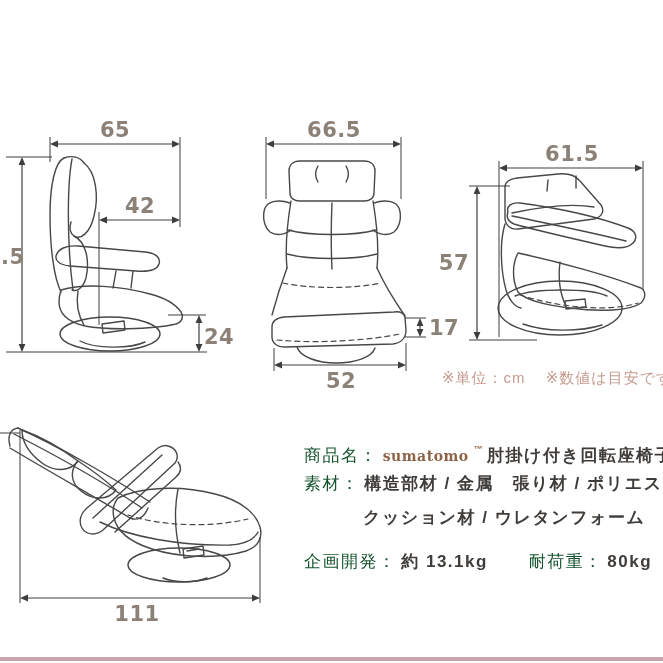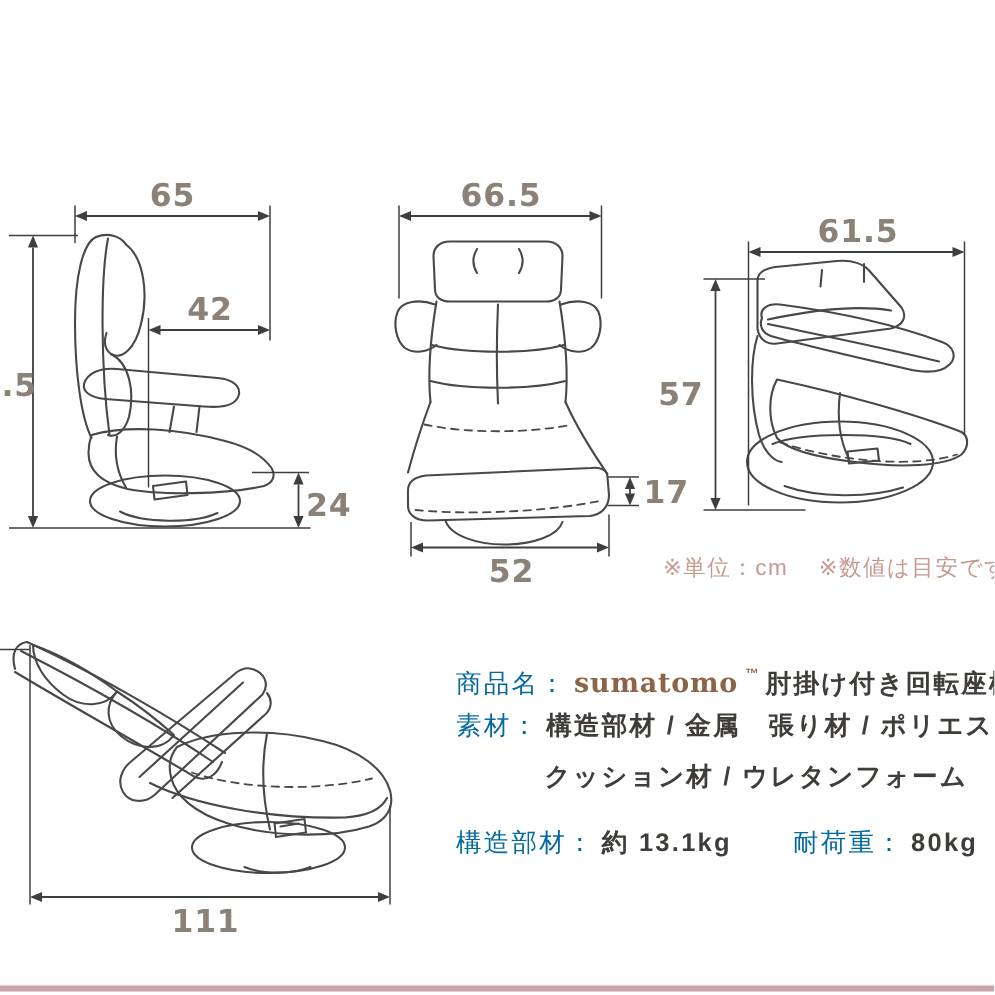--- a/index.html
+++ b/index.html
@@ -18,25 +18,25 @@
     fill:#8b8177; letter-spacing:0.5px;
   }
   .note {
     position:absolute; left:442px; top:369px; white-space:nowrap;
     font-size:15px; color:#c69a90; letter-spacing:1px; font-weight:400;
   }
   .note .gap { margin-left:15px; }
   .specs { position:absolute; left:304px; top:437px; width:600px; height:180px; font-size:17px; }
   .spec-line { position:absolute; left:0; white-space:nowrap; line-height:24px; }
   .sl1 { top:0; } .sl2 { top:35px; } .sl3 { top:69px; padding-left:59px; } .sl4 { top:113px; } .sl5 { top:148px; }
-  .lab { color:#0369a1; letter-spacing:1.5px; }
+  .lab { color:#14532d; letter-spacing:1.5px; }
   .val { color:#3f3c39; font-weight:600; letter-spacing:1.5px; }
   .brand {
     font-family:"DejaVu Serif","Liberation Serif",serif;
-    color:#8d6448; font-size:18px; font-weight:600; letter-spacing:0.5px;
+    color:#8d6448; font-size:14px; font-weight:600; letter-spacing:0.5px;
   }
   .tm { color:#8d6448; font-size:9px; vertical-align:9px; font-weight:700; }
   .g36 { margin-left:36px; } .g30 { margin-left:30px; }
   .bottom-rule { position:absolute; left:0; top:657px; width:663px; height:4px; background:#c8a4ad; }
 </style>
 </head>
 <body>
 
 <div class="stage">
 
@@ -218,21 +218,21 @@
       <span class="val">肘掛け付き回転座椅子</span>
     </div>
     <div class="spec-line sl2">
       <span class="lab">素材：</span>
       <span class="val">構造部材 / 金属　張り材 / ポリエステル</span>
     </div>
     <div class="spec-line sl3">
       <span class="val">クッション材 / ウレタンフォーム</span>
     </div>
     <div class="spec-line sl4">
-      <span class="lab">構造部材：</span>
+      <span class="lab">企画開発：</span>
       <span class="val">約 13.1kg</span>
       <span class="lab g36">耐荷重：</span>
       <span class="val">80kg</span>
     </div>
   </div>
 
   <div class="bottom-rule"></div>
 </div>
 
 </body></html>

